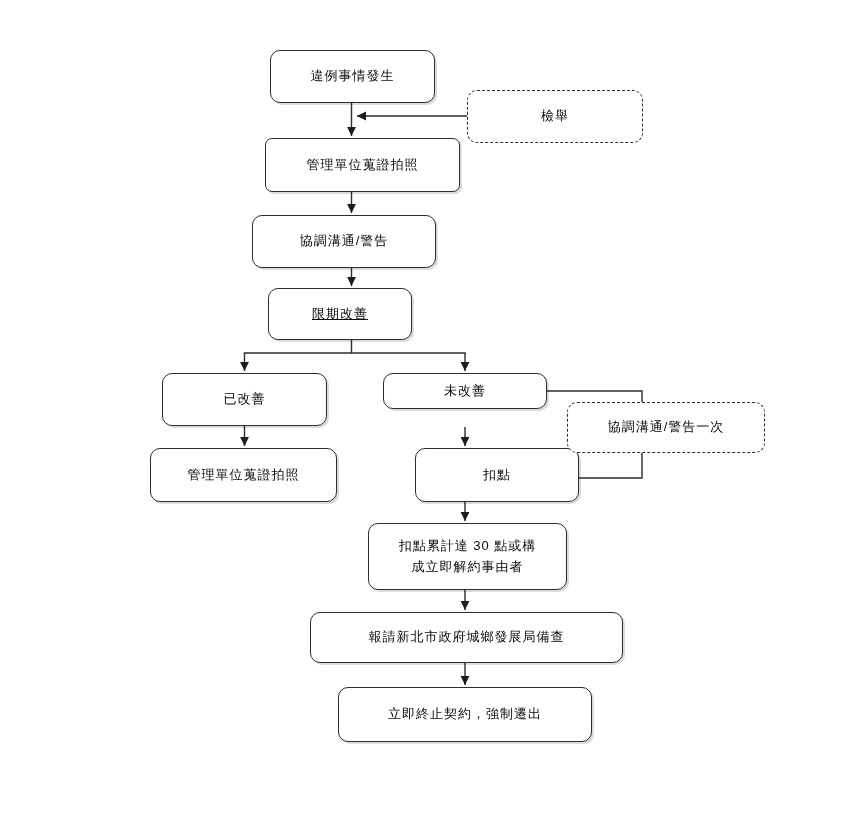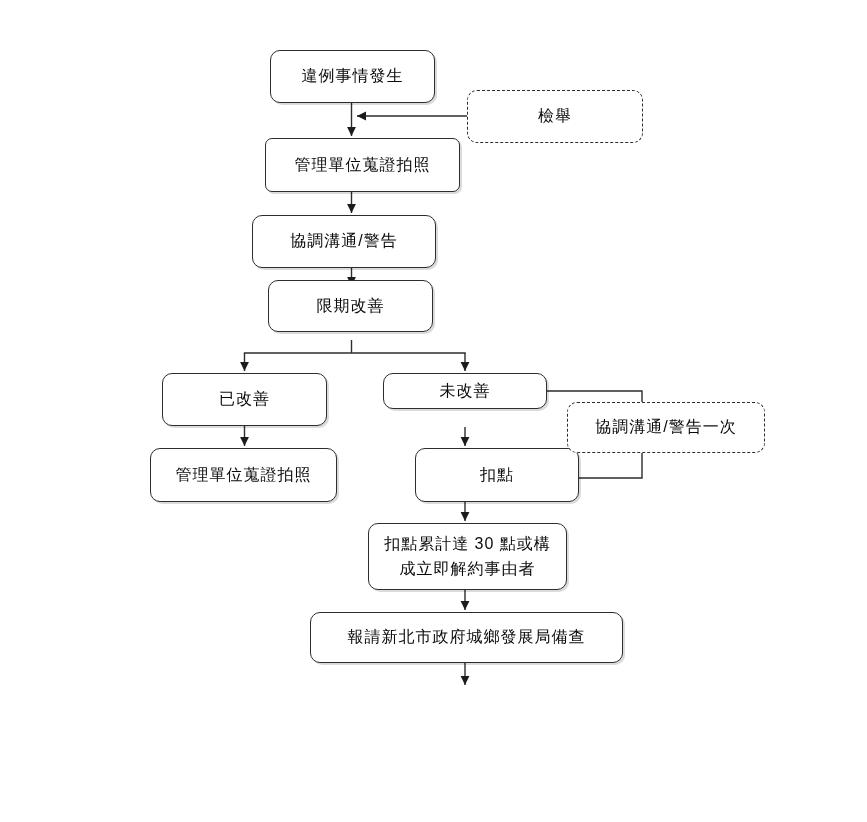--- a/index.html
+++ b/index.html
@@ -24,37 +24,37 @@
   .node {
     position: absolute;
     box-sizing: border-box;
     display: flex;
     align-items: center;
     justify-content: center;
     text-align: center;
     background: #ffffff;
     border: 1.5px solid #2d2d2d;
     border-radius: 10px;
-    font-size: 16px;
+    font-size: 13px;
     line-height: 1.55;
     color: #0a0a0a;
     letter-spacing: 1px;
     white-space: pre-line;
     box-shadow: 2px 2px 0 rgba(0,0,0,0.14);
   }
   .node.dashed {
     border-style: dashed;
     box-shadow: none;
   }
   
   #n-violation    { left: 270px; top: 50px;  width: 165px; height: 53px; }
   #n-report       { left: 467px; top: 90px;  width: 176px; height: 53px; }
   #n-evidence     { left: 265px; top: 138px; width: 195px; height: 54px; border-radius: 7px; }
   #n-warning      { left: 252px; top: 215px; width: 184px; height: 53px; }
-  #n-deadline     { left: 268px; top: 280px; width: 165px; height: 52px; }
+  #n-deadline     { left: 268px; top: 288px; width: 144px; height: 52px; text-decoration: underline; }
   #n-improved     { left: 162px; top: 373px; width: 165px; height: 53px; }
   #n-notimproved  { left: 383px; top: 373px; width: 164px; height: 36px; }
   #n-record       { left: 150px; top: 448px; width: 187px; height: 54px; }
   #n-deduct       { left: 383px; top: 448px; width: 164px; height: 54px; margin-left: 32px; }
   #n-warnonce     { left: 567px; top: 402px; width: 198px; height: 51px; }
   #n-threshold    { left: 368px; top: 523px; width: 199px; height: 67px; }
   #n-reportbureau { left: 310px; top: 612px; width: 313px; height: 51px; }
   #n-terminate    { left: 338px; top: 687px; width: 254px; height: 55px; }
 </style>
 </head>
@@ -117,14 +117,15 @@
 
   <div id="n-deduct" class="node">扣點</div>
 
   <div id="n-warnonce" class="node dashed">協調溝通/警告一次</div>
 
   <div id="n-threshold" class="node">扣點累計達 30 點或構
 成立即解約事由者</div>
 
   <div id="n-reportbureau" class="node">報請新北市政府城鄉發展局備查</div>
 
+  <div id="n-terminate" class="node">立即終止契約，強制遷出</div>
 
 </div>
 
 </body></html>

